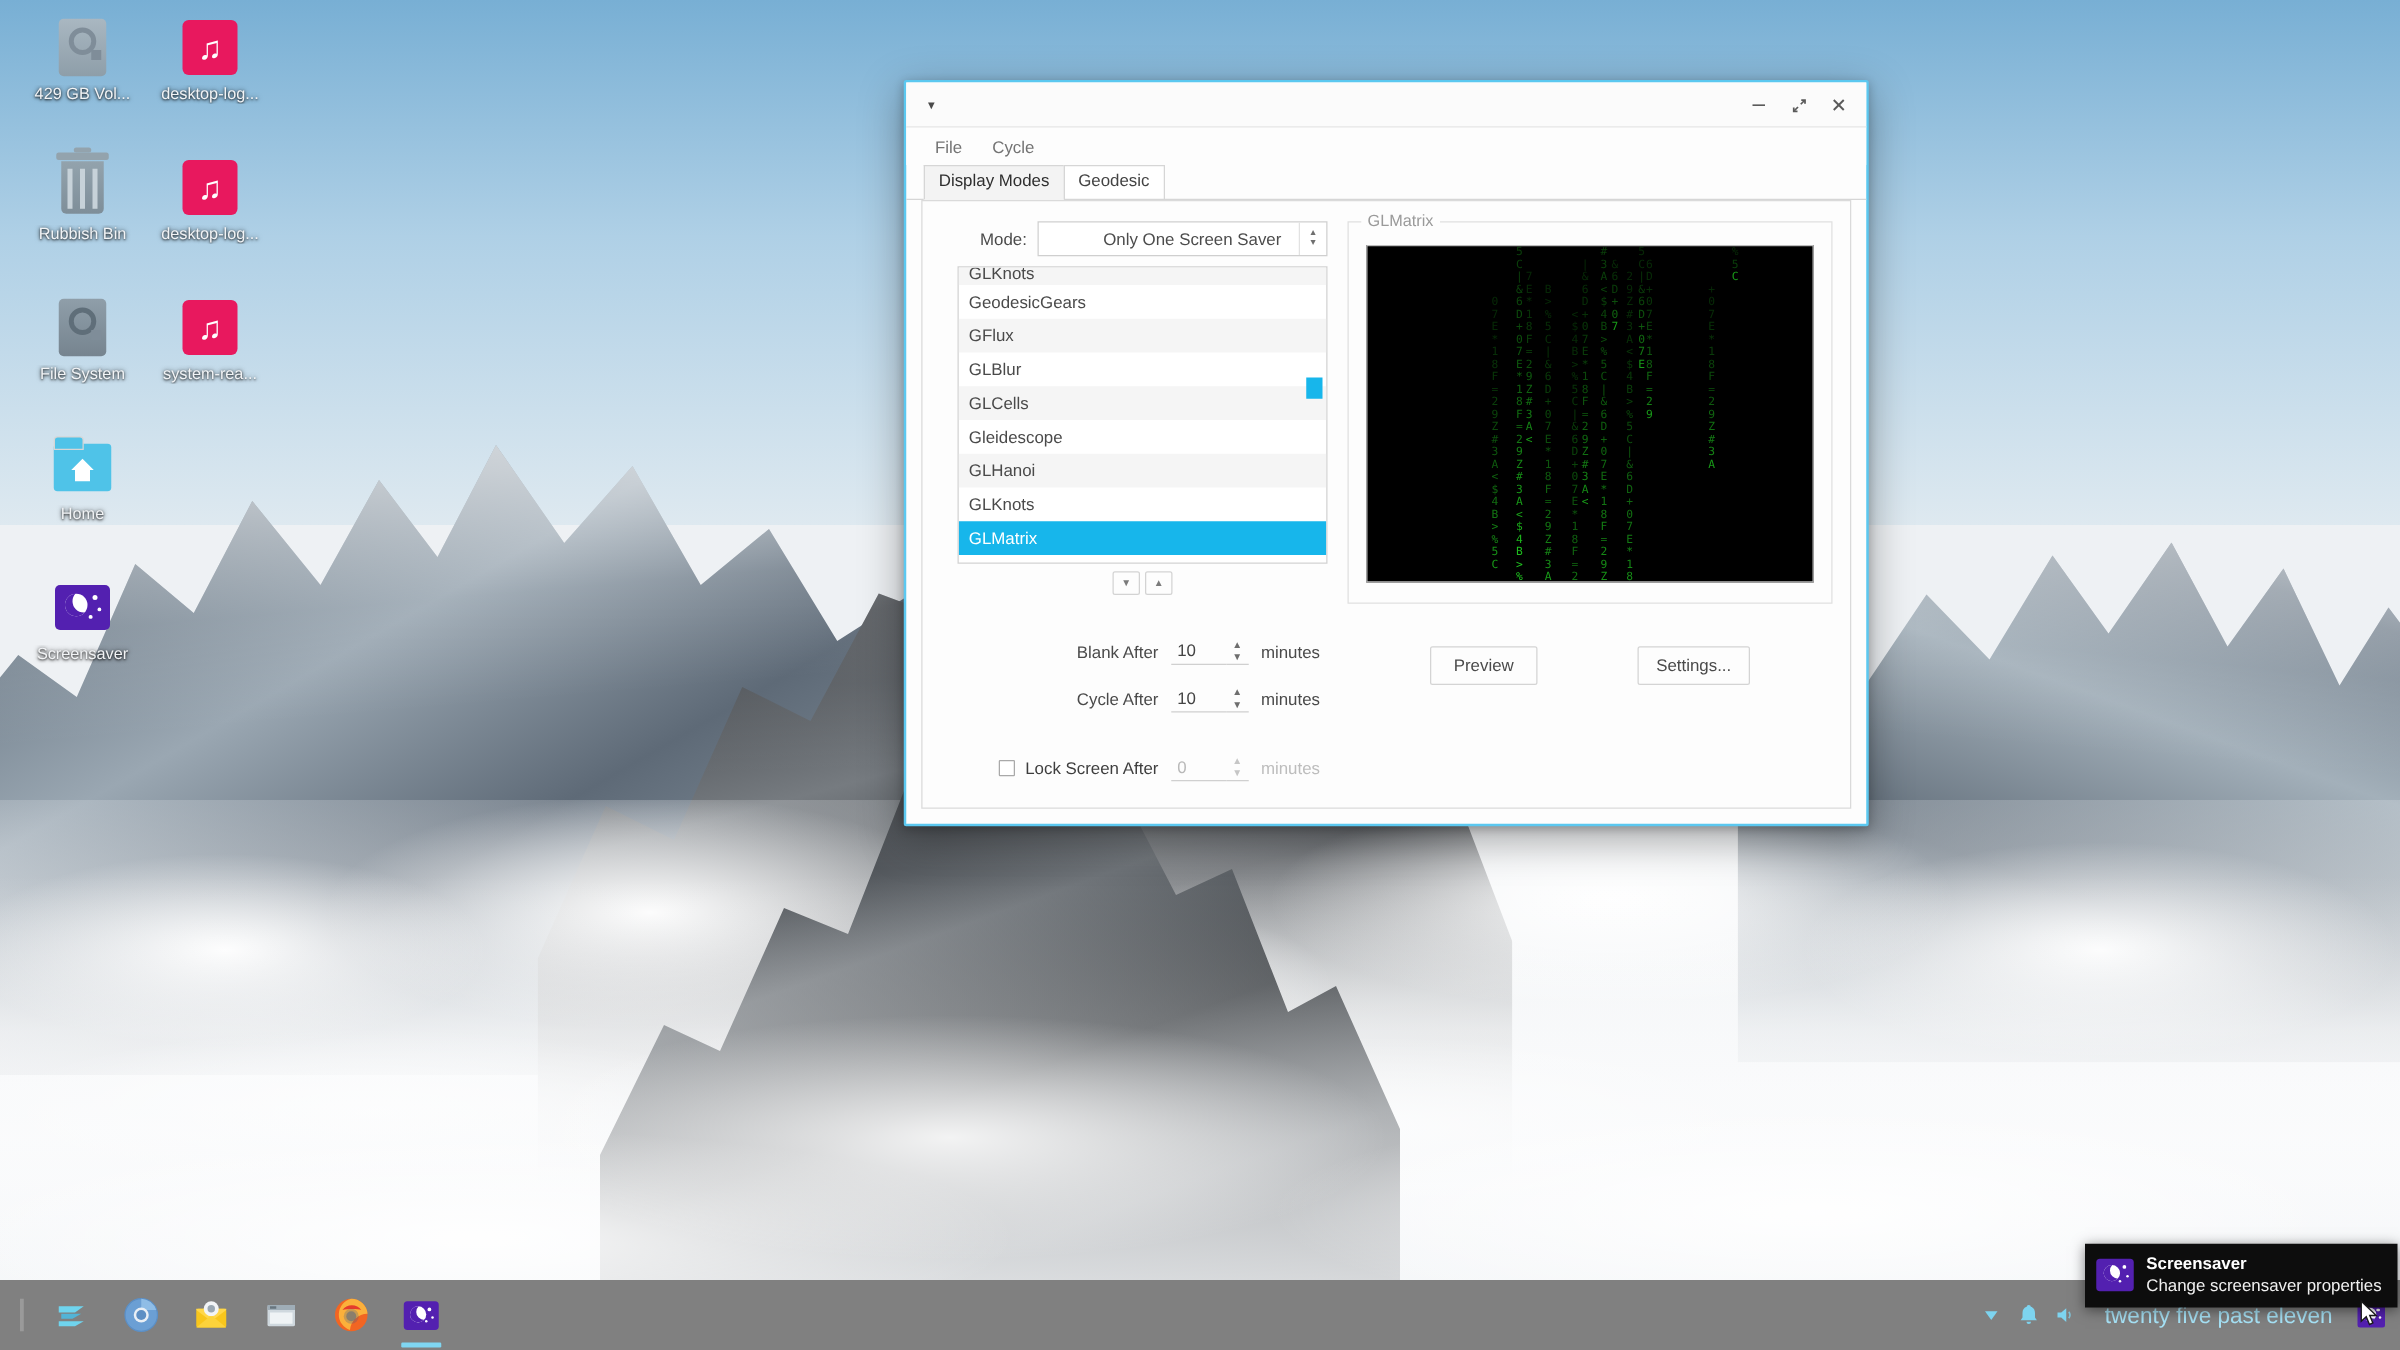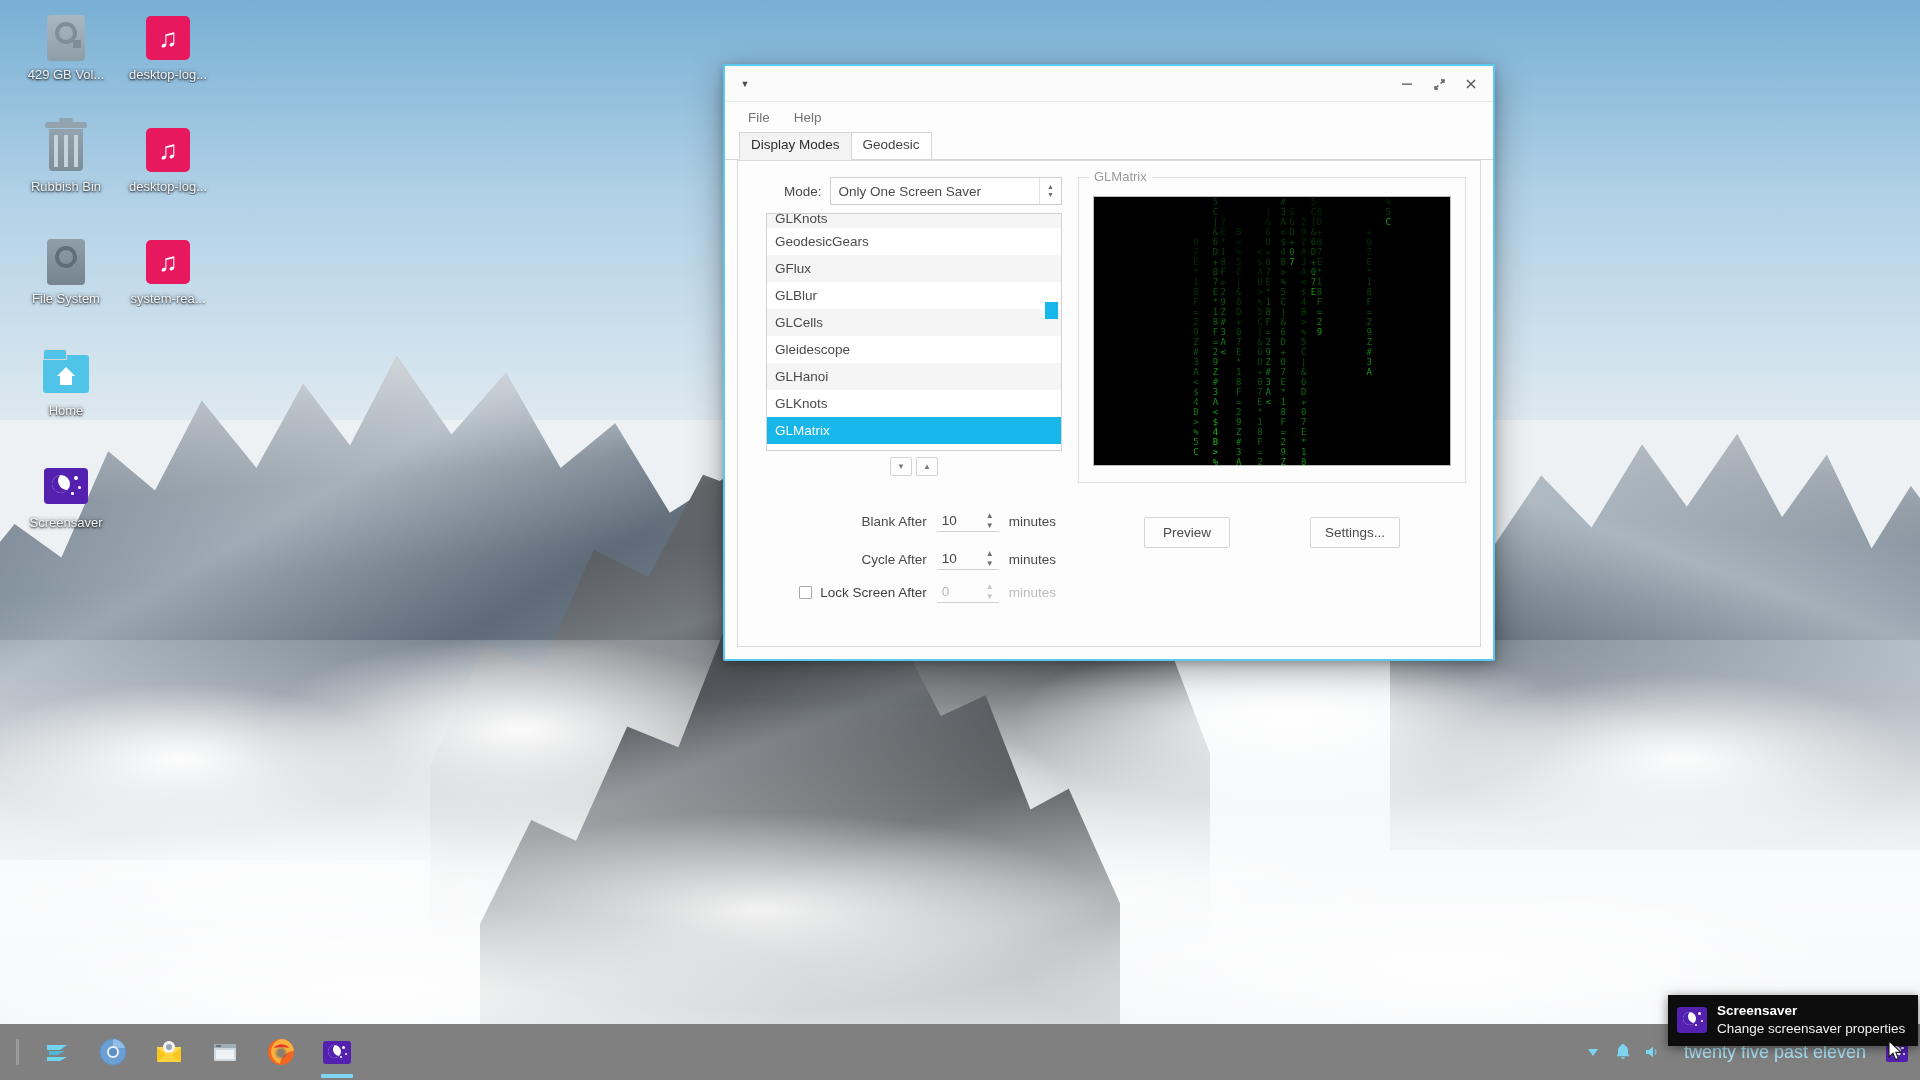--- a/index.html
+++ b/index.html
@@ -227,21 +227,21 @@
     flex:1; margin:0 12px 12px; border:1px solid #dadada; background:#fdfdfd;
     display:flex; padding:16px 14px 10px;
   }
   #left-pane { width:310px; flex:0 0 310px; padding-left:14px; }
   #right-pane { flex:1; padding-left:16px; display:flex; flex-direction:column; }
 
   #mode-row { display:flex; align-items:center; gap:8px; margin-bottom:8px; padding-left:18px; }
   #mode-label { font-size:13.5px; color:#4a4a4a; }
   #mode-combo {
     flex:1; height:28px; border:1px solid #cfcfcf; background:#fff;
-    display:flex; align-items:center; position:relative;
+    display:flex; align-items:center; position:relative;padding-left:44px;
   }
   #mode-value { flex:1; font-size:13.5px; color:#4c4c4c; padding-left:8px; }
   #mode-spin {
     width:22px; height:100%; border-left:1px solid #e2e2e2;
     display:flex; flex-direction:column; align-items:center; justify-content:center;
     gap:2px; cursor:pointer;
   }
   #mode-spin span { font-size:7px; color:#6f6f6f; line-height:6px; }
 
   #saver-list {
@@ -281,21 +281,21 @@
   .spin-field.disabled { color:#b9b9b9; }
   .spin-btns {
     width:18px; display:flex; flex-direction:column; align-items:center;
     justify-content:center; gap:3px; border-bottom:1px solid #d0d0d0; padding-bottom:2px;
     cursor:pointer;
   }
   .spin-btns span { font-size:8px; line-height:7px; color:#6e6e6e; }
   .spin-btns.disabled span { color:#c6c6c6; }
   .unit { font-size:13.5px; color:#4a4a4a; margin-left:10px; }
   .unit.disabled { color:#bdbdbd; }
-  #lock-row { display:flex; align-items:center; justify-content:flex-end; margin-top:4px; }
+  #lock-row { display:flex; align-items:center; justify-content:flex-end; margin-top:26px; }
   #lock-check {
     width:13px; height:13px; border:1px solid #a9a9a9; background:#fff;
     margin-right:8px; cursor:pointer; border-radius:1px;
   }
 
   #preview-group {
     border:1px solid #e0e0e0; position:relative; padding:18px 14px 16px;
     flex:0 0 auto;
   }
   #preview-group-label {
@@ -470,21 +470,21 @@
           <svg width="12" height="12" viewBox="0 0 12 12" stroke="#5a5a5a" stroke-width="1.5">
             <path d="M2 2 L10 10"></path>
               <path d="M10 2 L2 10"></path>
           </svg>
         </div>
       </div>
     </div>
 
     <div id="menubar">
       <div class="menu-item">File</div>
-      <div class="menu-item">Help</div>
+      <div class="menu-item">Cycle</div>
     </div>
 
     <div id="tabstrip">
       <div class="tab active">Display Modes</div>
       <div class="tab">Geodesic</div>
     </div>
 
     <div id="tab-body">
 
       <div id="left-pane">

